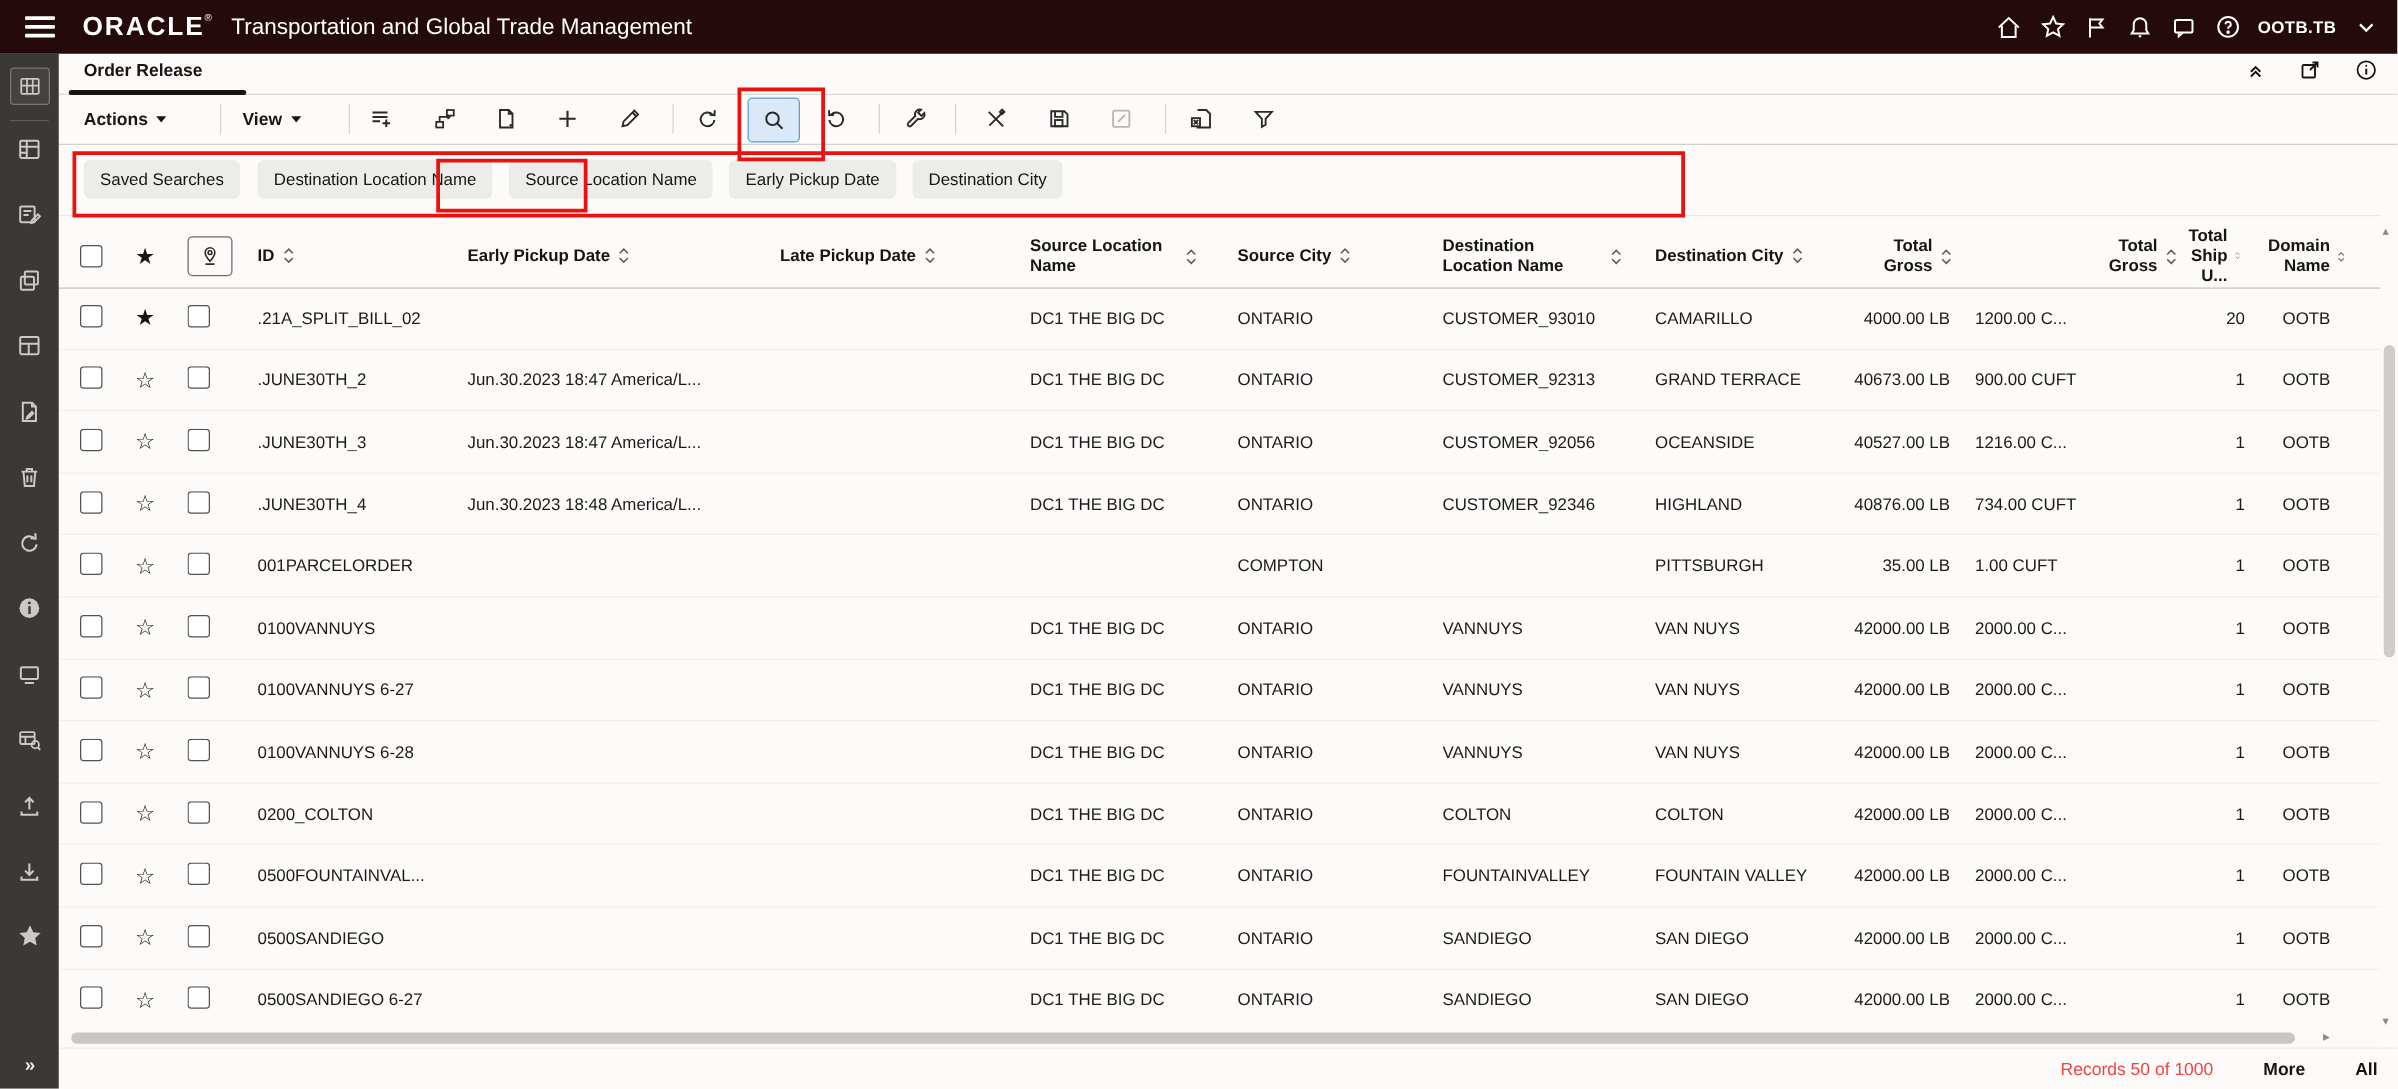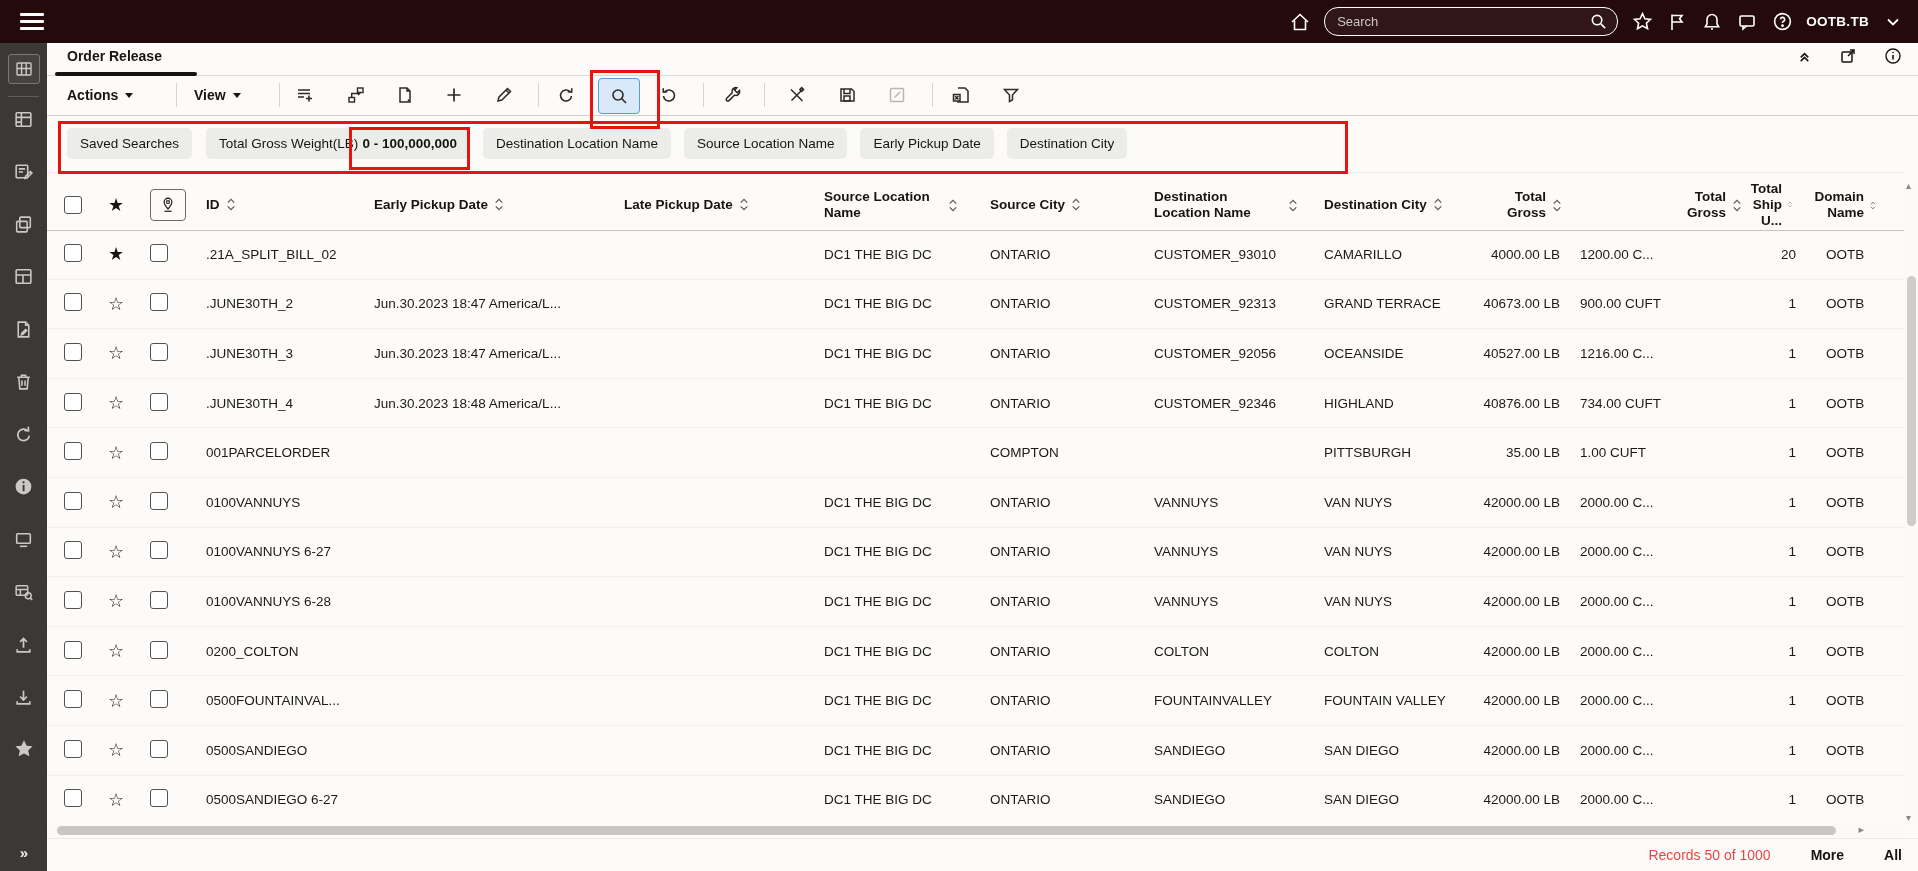--- a/index.html
+++ b/index.html
@@ -102,36 +102,31 @@
 <body>
 
 <div class="stage">
 
   <header class="topbar">
     <div class="hamburger">
         <span></span>
         <span></span>
         <span></span>
       </div>
+    <div class="brand">
+      <span class="logo"><span>ORACLE</span><sup>®</sup></span>
+      <span class="apptitle">Transportation and Global Trade Management</span>
+    </div>
     <div class="top-right">
       <span class="ticon">
         <svg width="22" height="22" viewBox="0 0 22 22" fill="none" stroke="#fff" stroke-width="1.6">
             <path d="M3 11 L11 3.5 L19 11"></path>
             <path d="M5.5 9.5 V18.5 H16.5 V9.5"></path>
           </svg>
       </span>
-      <div class="gsearch">
-        <input placeholder="Search" style="">
-        <span>
-          <svg width="17" height="17" viewBox="0 0 18 18" fill="none" stroke="#fff" stroke-width="1.7">
-              <circle cx="7.5" cy="7.5" r="5"></circle>
-              <path d="M11.5 11.5 L16 16"></path>
-            </svg>
-        </span>
-      </div>
       <span class="ticon">
         <svg width="21" height="21" viewBox="0 0 20 20" fill="none" stroke="#fff" stroke-width="1.5">
             <path d="M10 2.5 L12.3 7.4 L17.6 8 L13.7 11.6 L14.8 16.9 L10 14.2 L5.2 16.9 L6.3 11.6 L2.4 8 L7.7 7.4 Z"></path>
           </svg>
       </span>
       <span class="ticon">
         <svg width="20" height="20" viewBox="0 0 20 20" fill="none" stroke="#fff" stroke-width="1.6">
             <path d="M5 18 V2.5"></path>
             <path d="M5 3.5 H15 L12.5 6.8 L15 10 H5"></path>
           </svg>
@@ -412,24 +407,20 @@
       <div class="ibtn" style="left:944px">
           <svg width="20" height="20" viewBox="0 0 20 20" fill="none" stroke="#2b2a28" stroke-width="1.5">
             <path d="M3.5 4.5 h13 L11.5 10 v4.8 l-3 1.7 V10 Z"></path>
           </svg>
         </div>
     </div>
 
     <div class="strip">
       <button class="btn-gray">Saved Searches</button>
       <div class="chips">
-          <div class="chip">
-            <span>Total Gross Weight(LB)</span>
-            <b>0 - 100,000,000</b>
-          </div>
           <div class="chip">
             <span>Destination Location Name</span>
           </div>
           <div class="chip">
             <span>Source Location Name</span>
           </div>
           <div class="chip">
             <span>Early Pickup Date</span>
           </div>
           <div class="chip">

